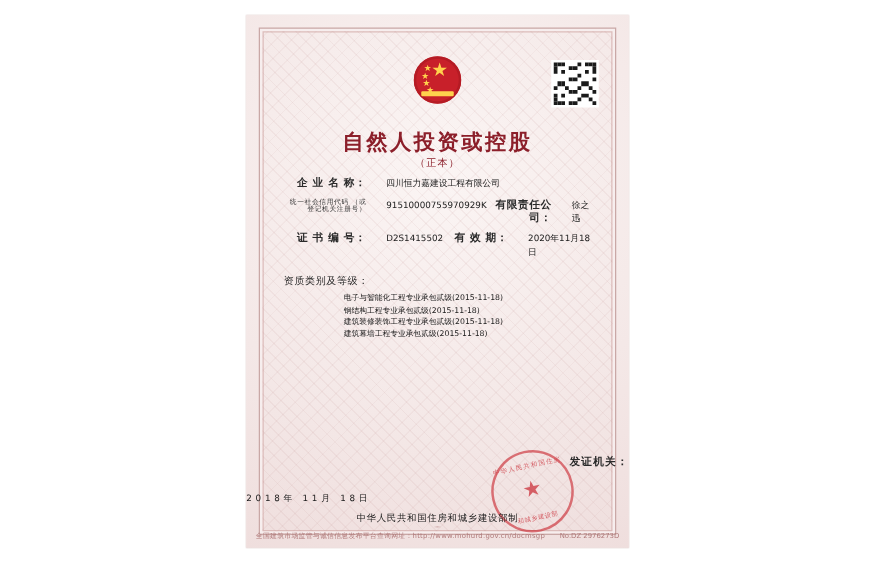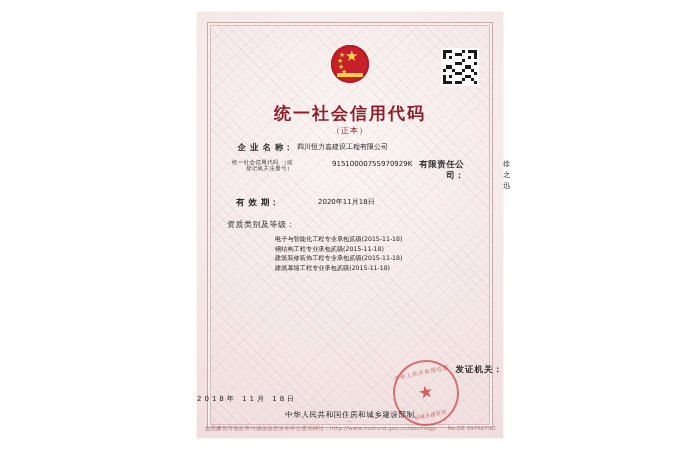--- a/index.html
+++ b/index.html
@@ -137,21 +137,21 @@
     align-items: flex-start;
     margin-bottom: 5px;
     min-height: 12px;
   }
   .lbl {
     flex: 0 0 66px;
     text-align: right;
     font-size: 8.5px;
     color: #2a2a2a;
     font-weight: bold;
-    padding-right: 4px;
+    padding-right: 16px;
     line-height: 11px;
     letter-spacing: 0.5px;
   }
   .lbl.small {
     font-size: 5.4px;
     font-weight: normal;
     line-height: 6px;
     color: #333;
   }
   .val {
@@ -162,21 +162,20 @@
     border-bottom: none;
   }
   .row2 {
     display: flex;
     align-items: flex-start;
     margin-bottom: 5px;
   }
   .cell {
     display: flex;
     align-items: flex-start;
-    gap: 35px;
   }
   .cell .lbl { flex: 0 0 66px; }
   .cell.second .lbl { flex: 0 0 52px; }
   .cell .val { font-size: 7px; }
   .cell.grow { flex: 1 1 auto; }
   .val.multi { line-height: 9px; }
   
   .qual-label {
     position: absolute;
     left: 30px;
@@ -422,21 +421,21 @@
           <i class="on"></i>
           <i class="on"></i>
           <i class=""></i>
           <i class=""></i>
           <i class=""></i>
           <i class=""></i>
           <i class="on"></i>
         </div>
     </div>
 
-    <div class="title">统一社会信用代码</div>
+    <div class="title">自然人投资或控股</div>
     <div class="subtitle">（正本）</div>
 
     <div class="fields">
 
       <div class="row">
         <div class="lbl">企 业 名 称：</div>
         <div class="val">四川恒力嘉建设工程有限公司</div>
       </div>
 
 
@@ -447,20 +446,24 @@
           <div class="val">91510000755970929K</div>
         </div>
         <div class="cell second">
           <div class="lbl">有限责任公司：</div>
           <div class="val">徐之迅</div>
         </div>
       </div>
 
 
       <div class="row2">
+        <div class="cell grow">
+          <div class="lbl">证 书 编 号：</div>
+          <div class="val">D2S1415502</div>
+        </div>
         <div class="cell second">
           <div class="lbl">有 效 期：</div>
           <div class="val">2020年11月18日</div>
         </div>
       </div>
 
     </div>
 
     <div class="qual-label">资质类别及等级：</div>
     <div class="qual-list">

